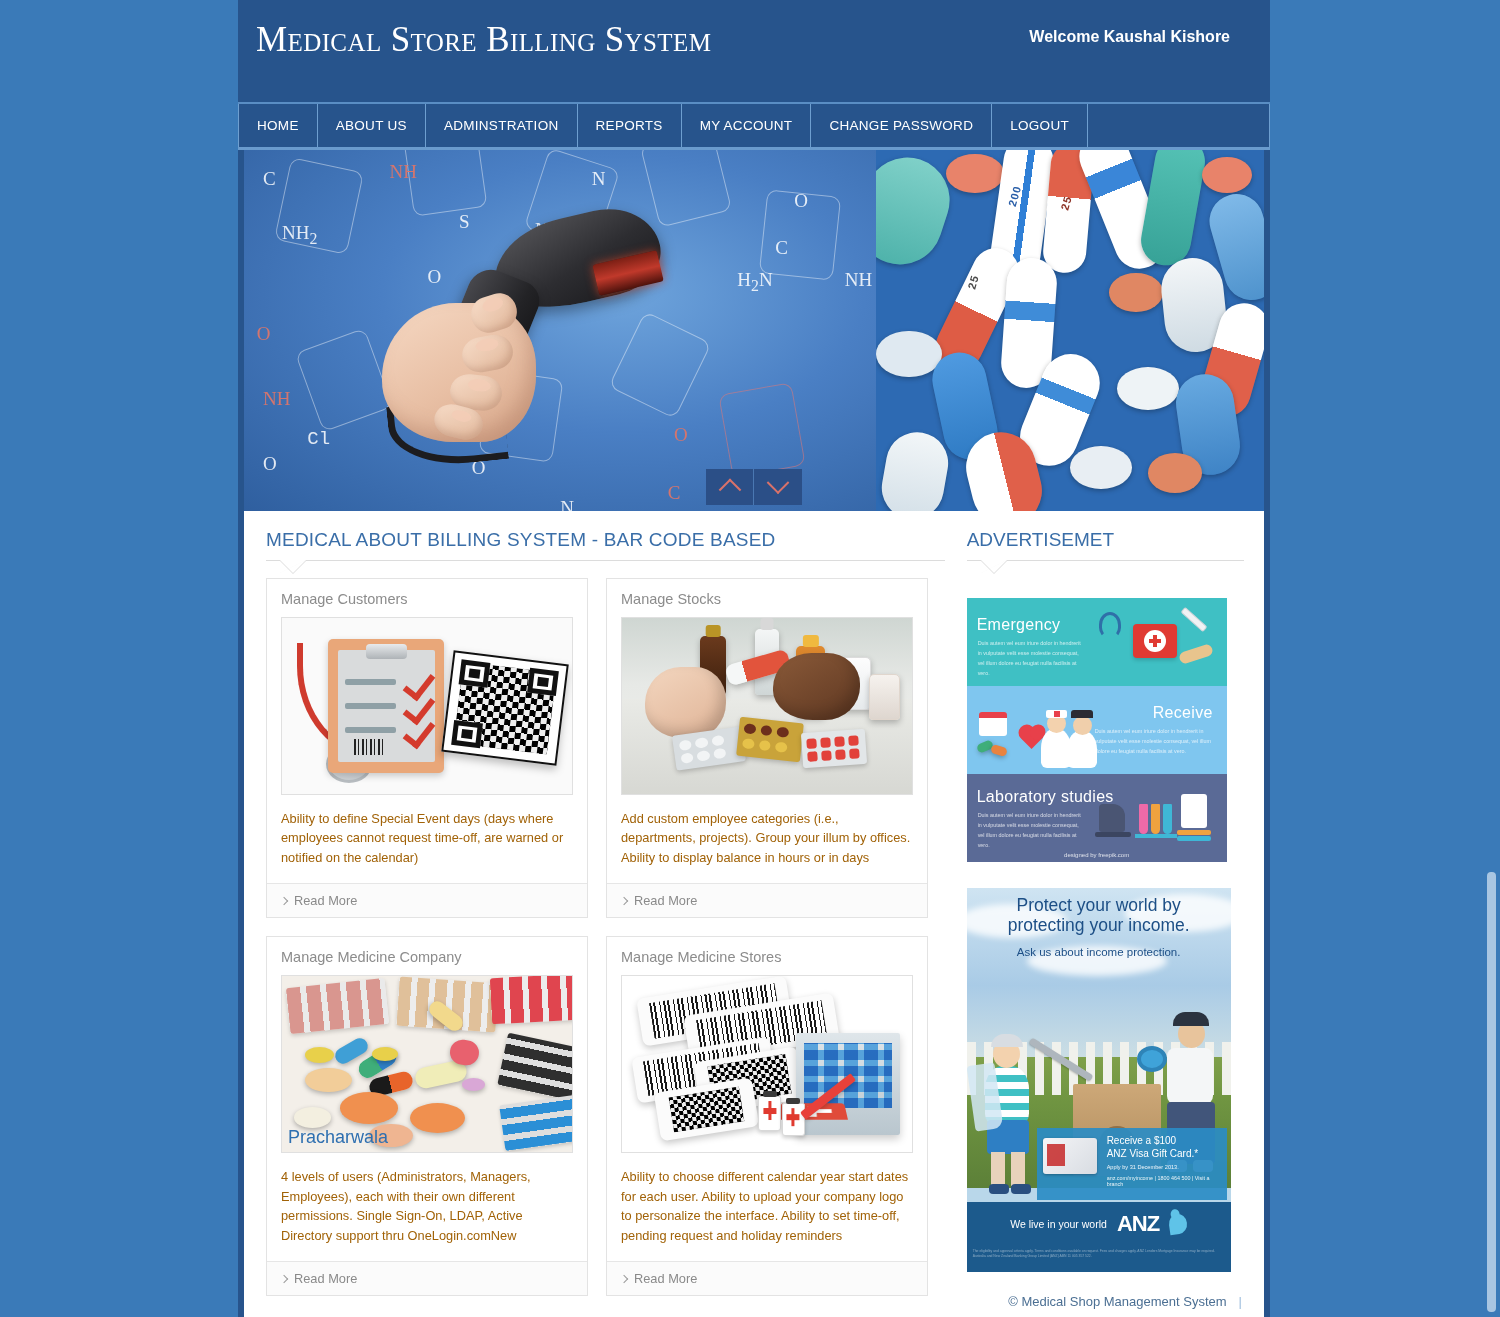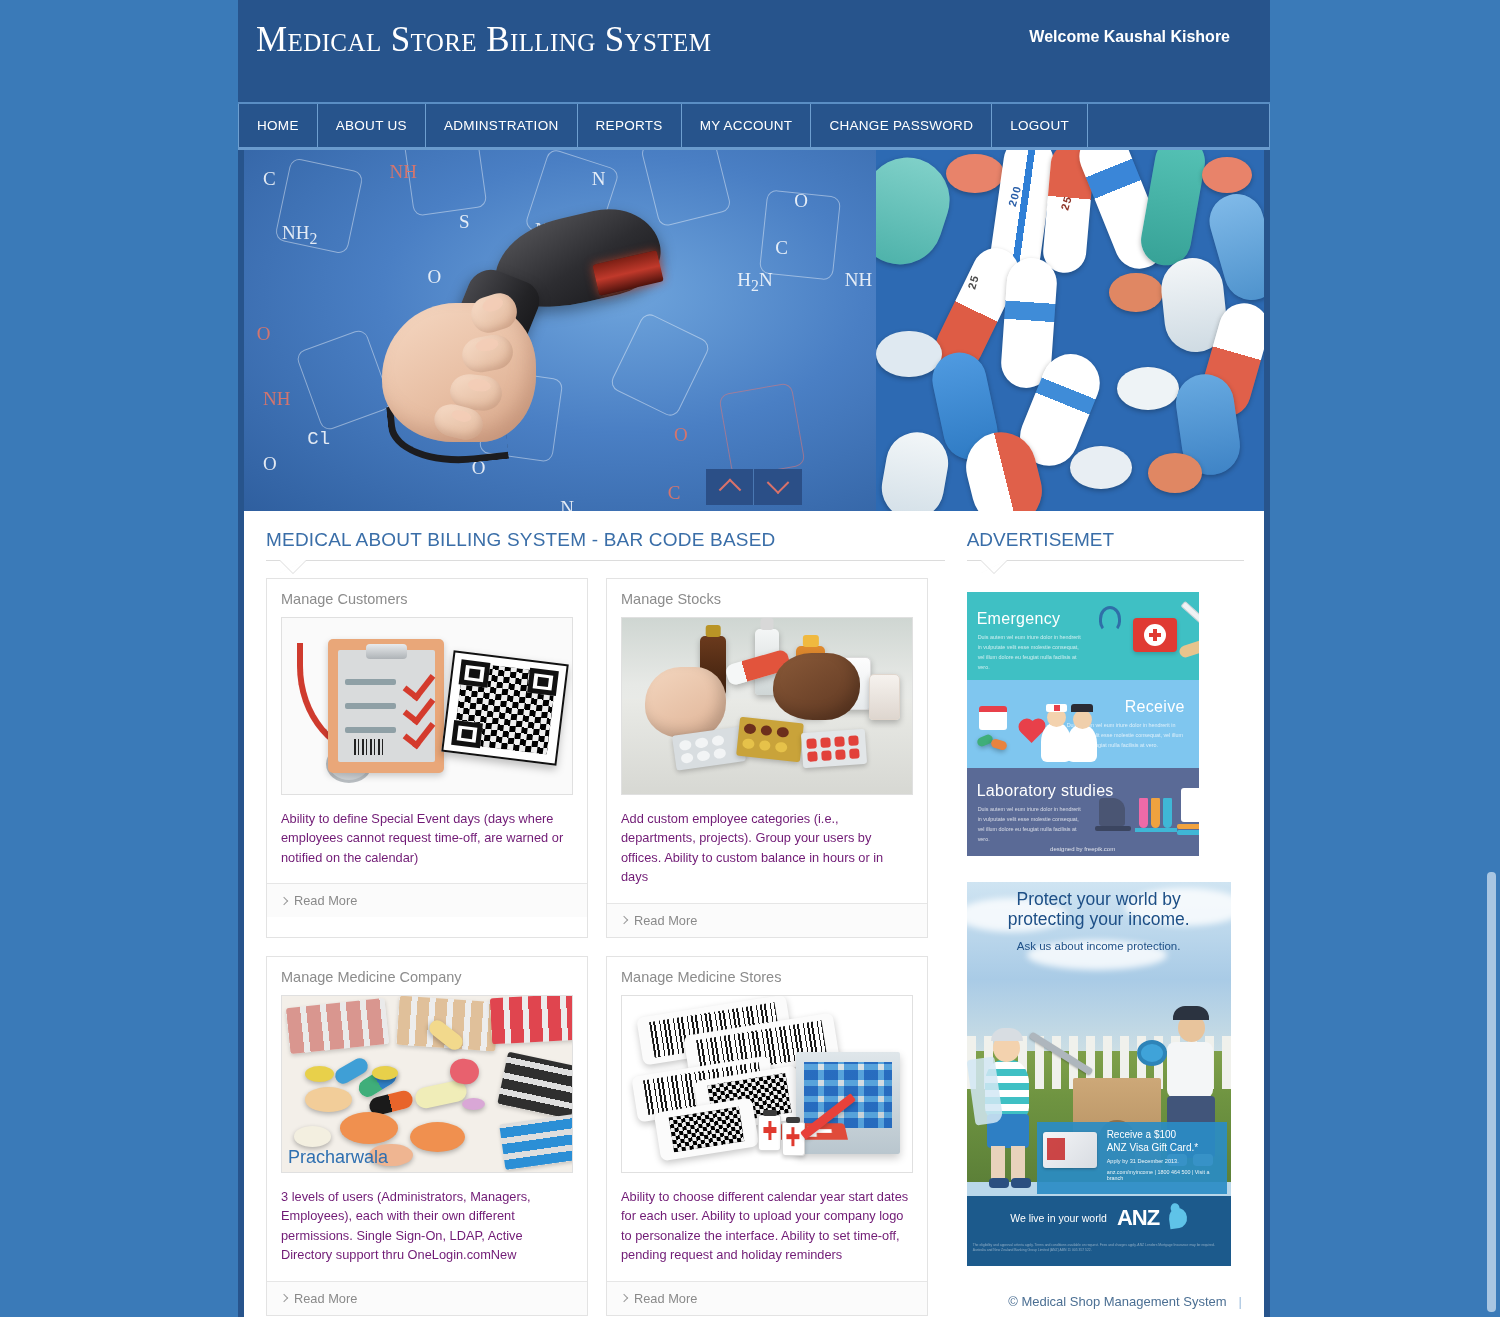--- a/index.html
+++ b/index.html
@@ -183,21 +183,21 @@
     width: 322px; border: 1px solid #e3e3e3; background: #ffffff;
   }
   .card-head {
     padding: 12px 14px 10px; color: #8c8c8c; font-size: 14.5px;
   }
   .card-figure {
     margin: 0 14px; border: 1px solid #e0e0e0; background: #fafafa;
     height: 178px; overflow: hidden; position: relative;
   }
   .card-text {
-    padding: 14px 14px 16px; color: #701a75; font-size: 12.8px;
+    padding: 14px 14px 16px; color: #a16207; font-size: 12.8px;
     line-height: 1.52;
   }
   .card-more {
     border-top: 1px solid #e6e6e6; padding: 9px 14px;
     background: #fbfbfb; color: #8a8a8a; font-size: 12.8px;
     display: flex; align-items: center; gap: 7px; cursor: pointer;
   }
   .arr {
     width: 6px; height: 6px; border-right: 1.4px solid #9a9a9a;
     border-top: 1.4px solid #9a9a9a; transform: rotate(45deg);
@@ -355,21 +355,21 @@
   .vial .c::after { content:""; position:absolute; left:39%; top:-110%;
     width: 22%; height: 320%; background:#e03a2f; }
   .syringe {
     position: absolute; background: #e8413a; border-radius: 2px;
     transform: rotate(-38deg); box-shadow: 0 2px 4px rgba(0,0,0,.2);
   }
 
   
   .ad-title { color: #3a6ea8; font-size: 19px; padding-bottom: 9px; }
   .ad1 {
-    margin-top: 18px; width: 232px; height: 264px; overflow: hidden;
+    margin-top: 24px; width: 260px; height: 264px; overflow: hidden;
     position: relative;
   }
   .ad1-row { position: relative; width: 100%; overflow: hidden; }
   .ad1-a { height: 88px; background: #3fc0c4; }
   .ad1-b { height: 88px; background: #7fc6ef; }
   .ad1-c { height: 88px; background: #5a6a96; }
   .ad1-h {
     position: absolute; color: #ffffff; font-size: 16px; letter-spacing: .3px;
     font-family: "Liberation Sans", sans-serif;
   }
@@ -729,21 +729,21 @@
                   <div class="dot" style="left:30%; top:18%; width:16%; height:28%; background:#e2413a; border-radius:3px;"></div>
                   <div class="dot" style="left:52%; top:18%; width:16%; height:28%; background:#e2413a; border-radius:3px;"></div>
                   <div class="dot" style="left:74%; top:18%; width:16%; height:28%; background:#e2413a; border-radius:3px;"></div>
                   <div class="dot" style="left:8%;  top:54%; width:16%; height:28%; background:#e2413a; border-radius:3px;"></div>
                   <div class="dot" style="left:30%; top:54%; width:16%; height:28%; background:#e2413a; border-radius:3px;"></div>
                   <div class="dot" style="left:52%; top:54%; width:16%; height:28%; background:#e2413a; border-radius:3px;"></div>
                   <div class="dot" style="left:74%; top:54%; width:16%; height:28%; background:#e2413a; border-radius:3px;"></div>
                 </div>
               </div>
             </div>
-            <div class="card-text">Add custom employee categories (i.e., departments, projects). Group your users by offices. Ability to custom balance in hours or in days</div>
+            <div class="card-text">Add custom employee categories (i.e., departments, projects). Group your illum by offices. Ability to display balance in hours or in days</div>
             <div class="card-more">
               <span class="arr"></span>
               <span>Read More</span>
             </div>
           </div>
 
           <div class="card">
             <div class="card-head">Manage Medicine Company</div>
             <div class="card-figure">
               <div class="med-art">
@@ -767,21 +767,21 @@
                 <div class="tab" style="left:44%; top:72%; width:19%; height:17%; background:#f0904f;"></div>
                 <div class="tab" style="left:30%; top:84%; width:15%; height:13%; background:#efb591;"></div>
                 <div class="tab" style="left:4%;  top:74%; width:13%; height:12%; background:#f3efe0;"></div>
                 <div class="tab" style="left:8%;  top:40%; width:10%; height:9%; background:#e8d04a;"></div>
                 <div class="tab" style="left:31%; top:40%; width:9%;  height:8%; background:#e8d04a;"></div>
                 <div class="tab" style="left:62%; top:58%; width:8%;  height:7%; background:#d9a7d6;"></div>
                 <div class="pill" style="left:58%; top:36%; width:10%; height:14%; background:#e8616e; transform:rotate(8deg);"></div>
                 <div class="watermark">Pracharwala</div>
               </div>
             </div>
-            <div class="card-text">3 levels of users (Administrators, Managers, Employees), each with their own different permissions. Single Sign-On, LDAP, Active Directory support thru OneLogin.comNew</div>
+            <div class="card-text">4 levels of users (Administrators, Managers, Employees), each with their own different permissions. Single Sign-On, LDAP, Active Directory support thru OneLogin.comNew</div>
             <div class="card-more">
               <span class="arr"></span>
               <span>Read More</span>
             </div>
           </div>
 
           <div class="card">
             <div class="card-head">Manage Medicine Stores</div>
             <div class="card-figure">
               <div class="store-art">

